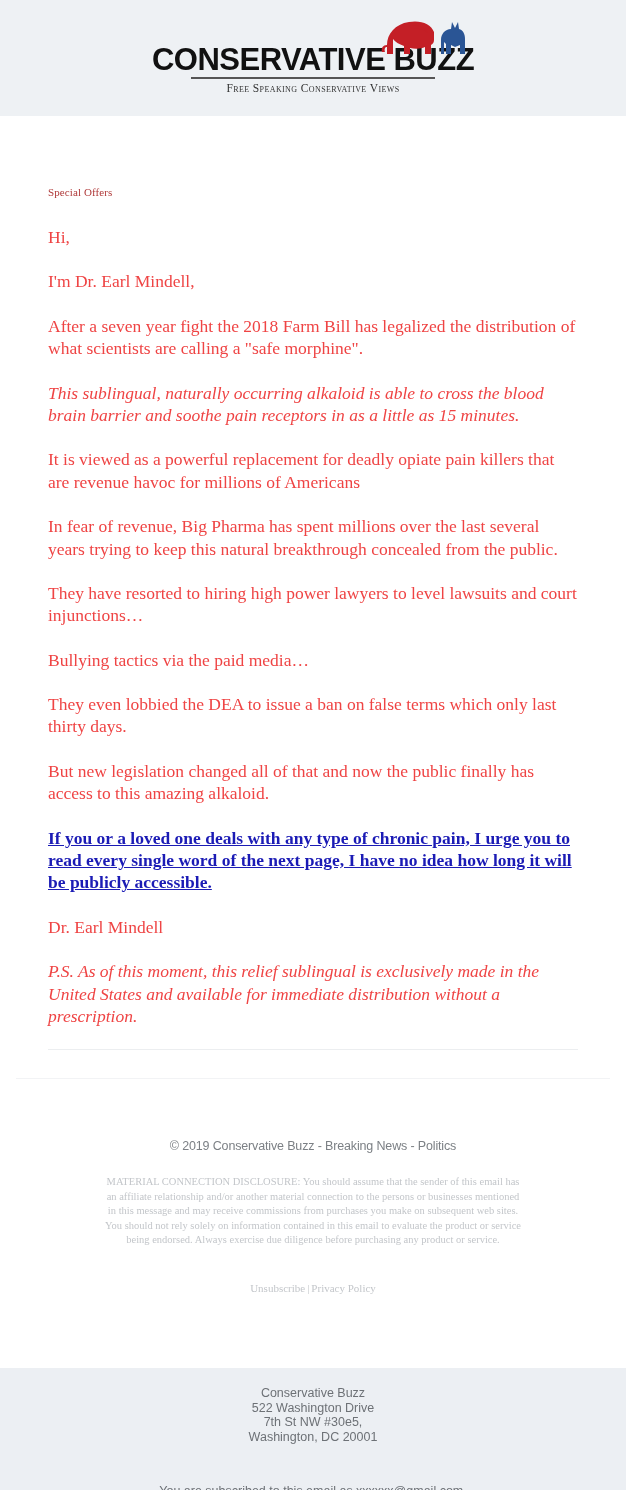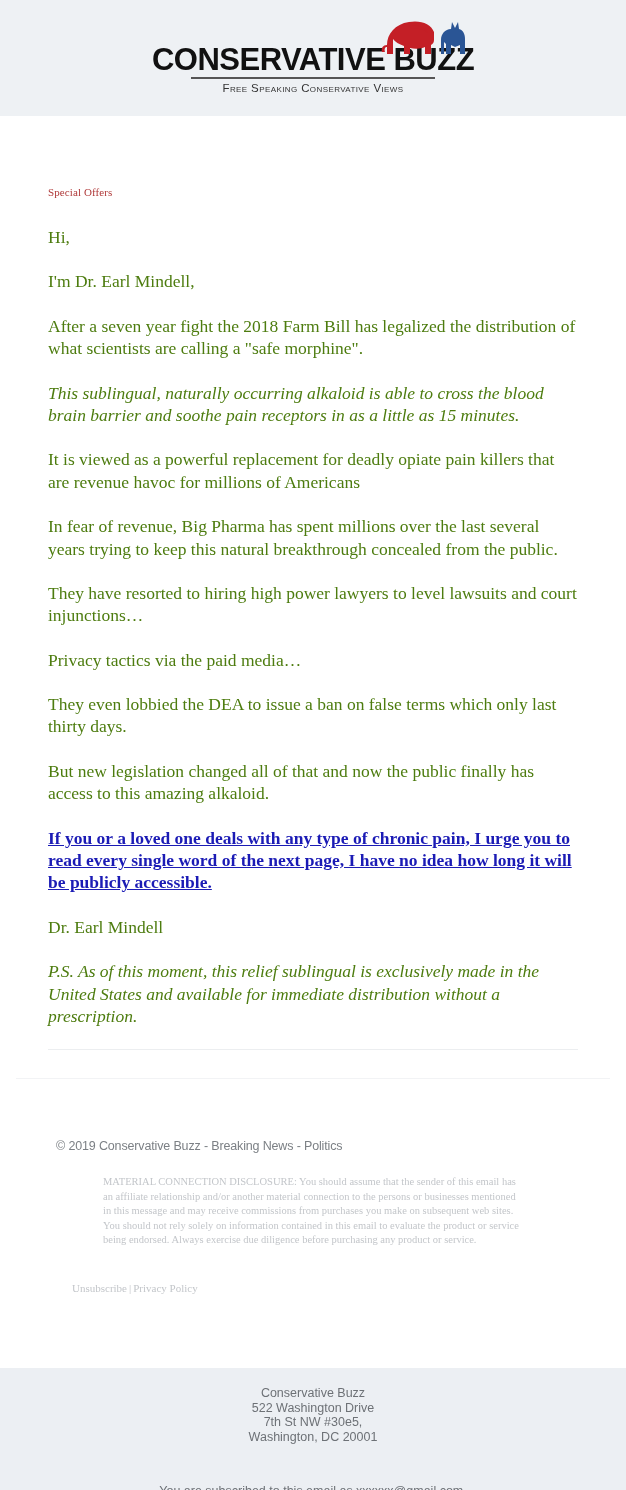--- a/index.html
+++ b/index.html
@@ -46,21 +46,21 @@
     line-height: 1;
     white-space: nowrap;
   }
   .logo-rule {
     width: 244px;
     height: 2px;
     background: #555;
     margin: 2px 0 3px 0;
   }
   .logo-tagline {
-    font-family: Liberation Sans, sans-serif;
+    font-family: Liberation Serif, serif;
     font-size: 11.5px;
     letter-spacing: 0.4px;
     color: #333333;
     white-space: nowrap;
     font-variant: small-caps;
   }
 
   
   .card {
     background: #ffffff;
@@ -74,21 +74,21 @@
   .kicker {
     font-family: "Liberation Serif", serif;
     font-size: 11px;
     color: #b03a3a;
     margin: 0 0 28px 0;
     letter-spacing: 0.1px;
   }
   p.body-para {
     font-size: 17.5px;
     line-height: 1.28;
-    color: #4d7c0f;
+    color: #ef4444;
     margin: 8px 0 22px 0;
   }
   p.italic { font-style: italic; }
   p.cta {
     margin: 16px 0 22px 0;
     font-size: 17.5px;
     line-height: 1.28;
   }
   a.cta-link {
     color: #1b1bb5;
@@ -103,21 +103,21 @@
     margin: 20px 32px 0 32px;
   }
   .hr-full {
     border: 0;
     border-top: 1px solid #f2f3f5;
     margin: 28px 0 0 0;
   }
 
   
   .card-footer {
-    text-align: left;
+    text-align: center;
     padding: 60px 40px 0 40px;
   }
   .copyright {
     font-family: "Liberation Sans", sans-serif;
     font-size: 12.5px;
     color: #7c8085;
     letter-spacing: -0.15px;
     margin: 0 0 22px 0;
   }
   .disclosure {
@@ -187,21 +187,21 @@
 
       <div class="kicker">Special Offers</div>
 
       <p class="body-para">Hi,</p>
       <p class="body-para">I'm Dr. Earl Mindell,</p>
       <p class="body-para">After a seven year fight the 2018 Farm Bill has legalized the distribution of what scientists are calling a "safe morphine".</p>
       <p class="body-para italic">This sublingual, naturally occurring alkaloid is able to cross the blood brain barrier and soothe pain receptors in as a little as 15 minutes.</p>
       <p class="body-para">It is viewed as a powerful replacement for deadly opiate pain killers that are revenue havoc for millions of Americans</p>
       <p class="body-para">In fear of revenue, Big Pharma has spent millions over the last several years trying to keep this natural breakthrough concealed from the public.</p>
       <p class="body-para">They have resorted to hiring high power lawyers to level lawsuits and court injunctions…</p>
-      <p class="body-para">Privacy tactics via the paid media…</p>
+      <p class="body-para">Bullying tactics via the paid media…</p>
       <p class="body-para">They even lobbied the DEA to issue a ban on false terms which only last thirty days.</p>
       <p class="body-para">But new legislation changed all of that and now the public finally has access to this amazing alkaloid.</p>
 
       <p class="cta"><a class="cta-link" href="#">If you or a loved one deals with any type of chronic pain, I urge you to read every single word of the next page, I have no idea how long it will be publicly accessible.</a></p>
 
       <p class="body-para">Dr. Earl Mindell</p>
       <p class="body-para italic">P.S. As of this moment, this relief sublingual is exclusively made in the United States and available for immediate distribution without a prescription.</p>
     </div>
 
     <hr class="hr-inner">

